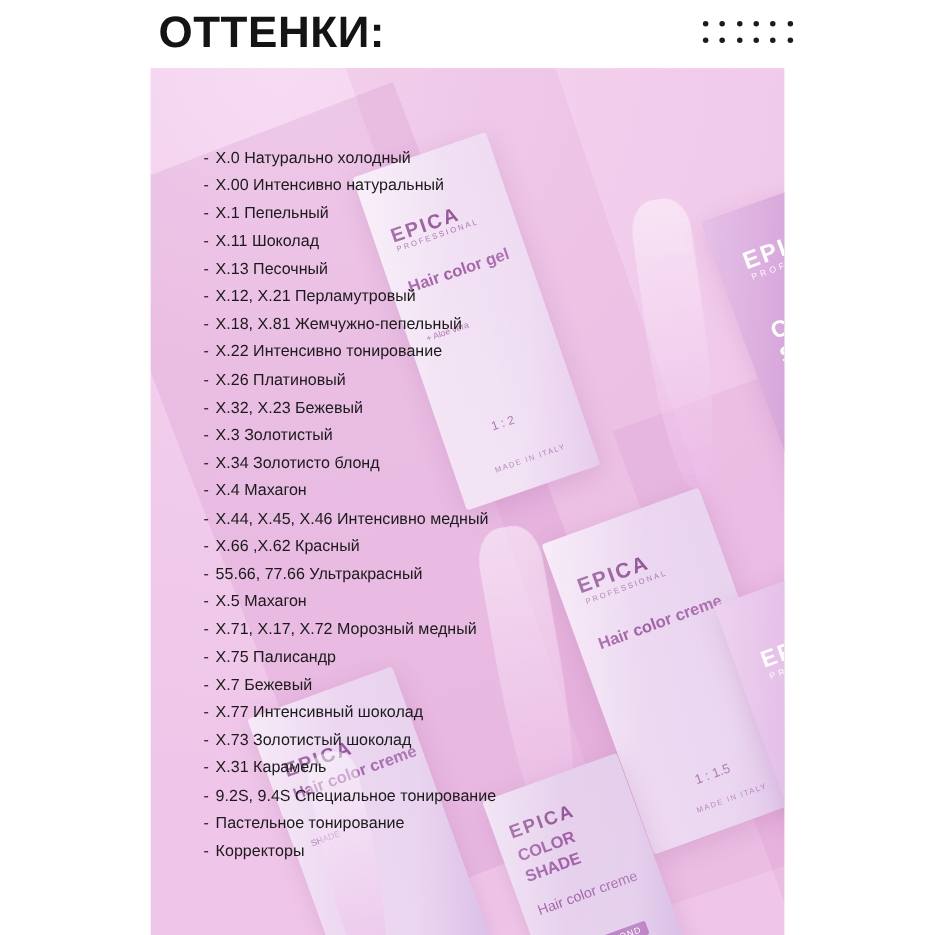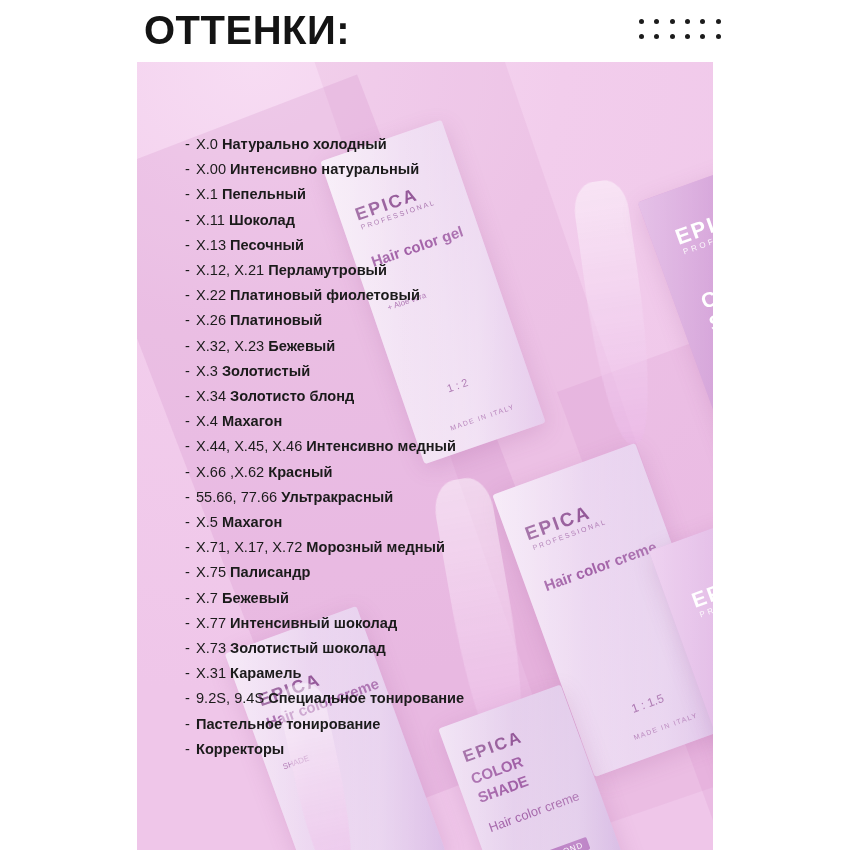--- a/index.html
+++ b/index.html
@@ -229,21 +229,21 @@
   }
   .list-item .dash {
     display: inline-block;
     width: 11px;
     color: #1b1b1b;
   }
   .list-item .code {
     font-weight: normal;
   }
   .list-item .name {
-    font-weight: bold;
+    font-weight: normal;
   }
 </style>
 </head>
 <body>
 
 <div class="page">
 
   <div class="header">
     <div class="title">ОТТЕНКИ:</div>
     <div class="dot-grid">
@@ -327,21 +327,22 @@
 
   </div>
 
   <div class="list">
       <div class="list-item"><span class="dash">-</span><span class="code">X.0</span> <span class="name">Натурально холодный</span></div>
       <div class="list-item"><span class="dash">-</span><span class="code">X.00</span> <span class="name">Интенсивно натуральный</span></div>
       <div class="list-item"><span class="dash">-</span><span class="code">X.1</span> <span class="name">Пепельный</span></div>
       <div class="list-item"><span class="dash">-</span><span class="code">X.11</span> <span class="name">Шоколад</span></div>
       <div class="list-item"><span class="dash">-</span><span class="code">X.13</span> <span class="name">Песочный</span></div>
       <div class="list-item"><span class="dash">-</span><span class="code">X.12, X.21</span> <span class="name">Перламутровый</span></div>
-      <div class="list-item"><span class="dash">-</span><span class="code">X.22</span> <span class="name">Платиновый фиолетовый</span></div>
+      <div class="list-item"><span class="dash">-</span><span class="code">X.18, X.81</span> <span class="name">Жемчужно-пепельный</span></div>
+      <div class="list-item"><span class="dash">-</span><span class="code">X.22</span> <span class="name">Интенсивно тонирование</span></div>
       <div class="list-item"><span class="dash">-</span><span class="code">X.26</span> <span class="name">Платиновый</span></div>
       <div class="list-item"><span class="dash">-</span><span class="code">X.32, X.23</span> <span class="name">Бежевый</span></div>
       <div class="list-item"><span class="dash">-</span><span class="code">X.3</span> <span class="name">Золотистый</span></div>
       <div class="list-item"><span class="dash">-</span><span class="code">X.34</span> <span class="name">Золотисто блонд</span></div>
       <div class="list-item"><span class="dash">-</span><span class="code">X.4</span> <span class="name">Махагон</span></div>
       <div class="list-item"><span class="dash">-</span><span class="code">X.44, X.45, X.46</span> <span class="name">Интенсивно медный</span></div>
       <div class="list-item"><span class="dash">-</span><span class="code">X.66 ,X.62</span> <span class="name">Красный</span></div>
       <div class="list-item"><span class="dash">-</span><span class="code">55.66, 77.66</span> <span class="name">Ультракрасный</span></div>
       <div class="list-item"><span class="dash">-</span><span class="code">X.5</span> <span class="name">Махагон</span></div>
       <div class="list-item"><span class="dash">-</span><span class="code">X.71, X.17, X.72</span> <span class="name">Морозный медный</span></div>

